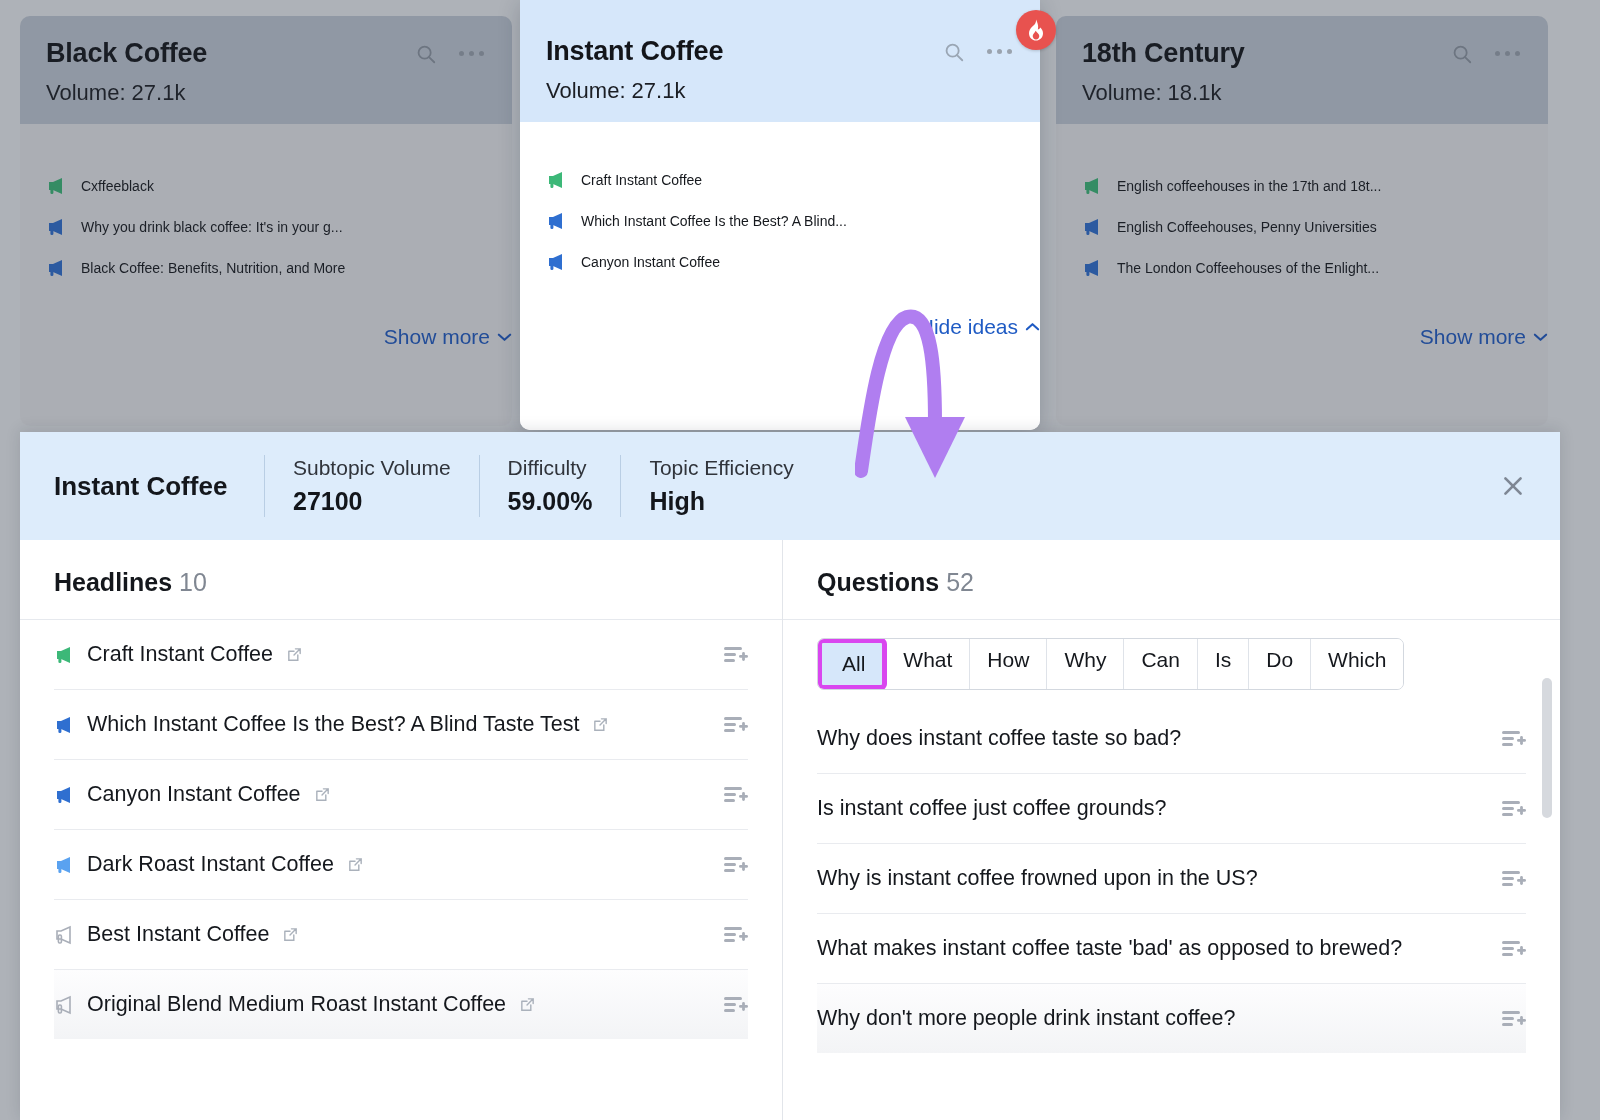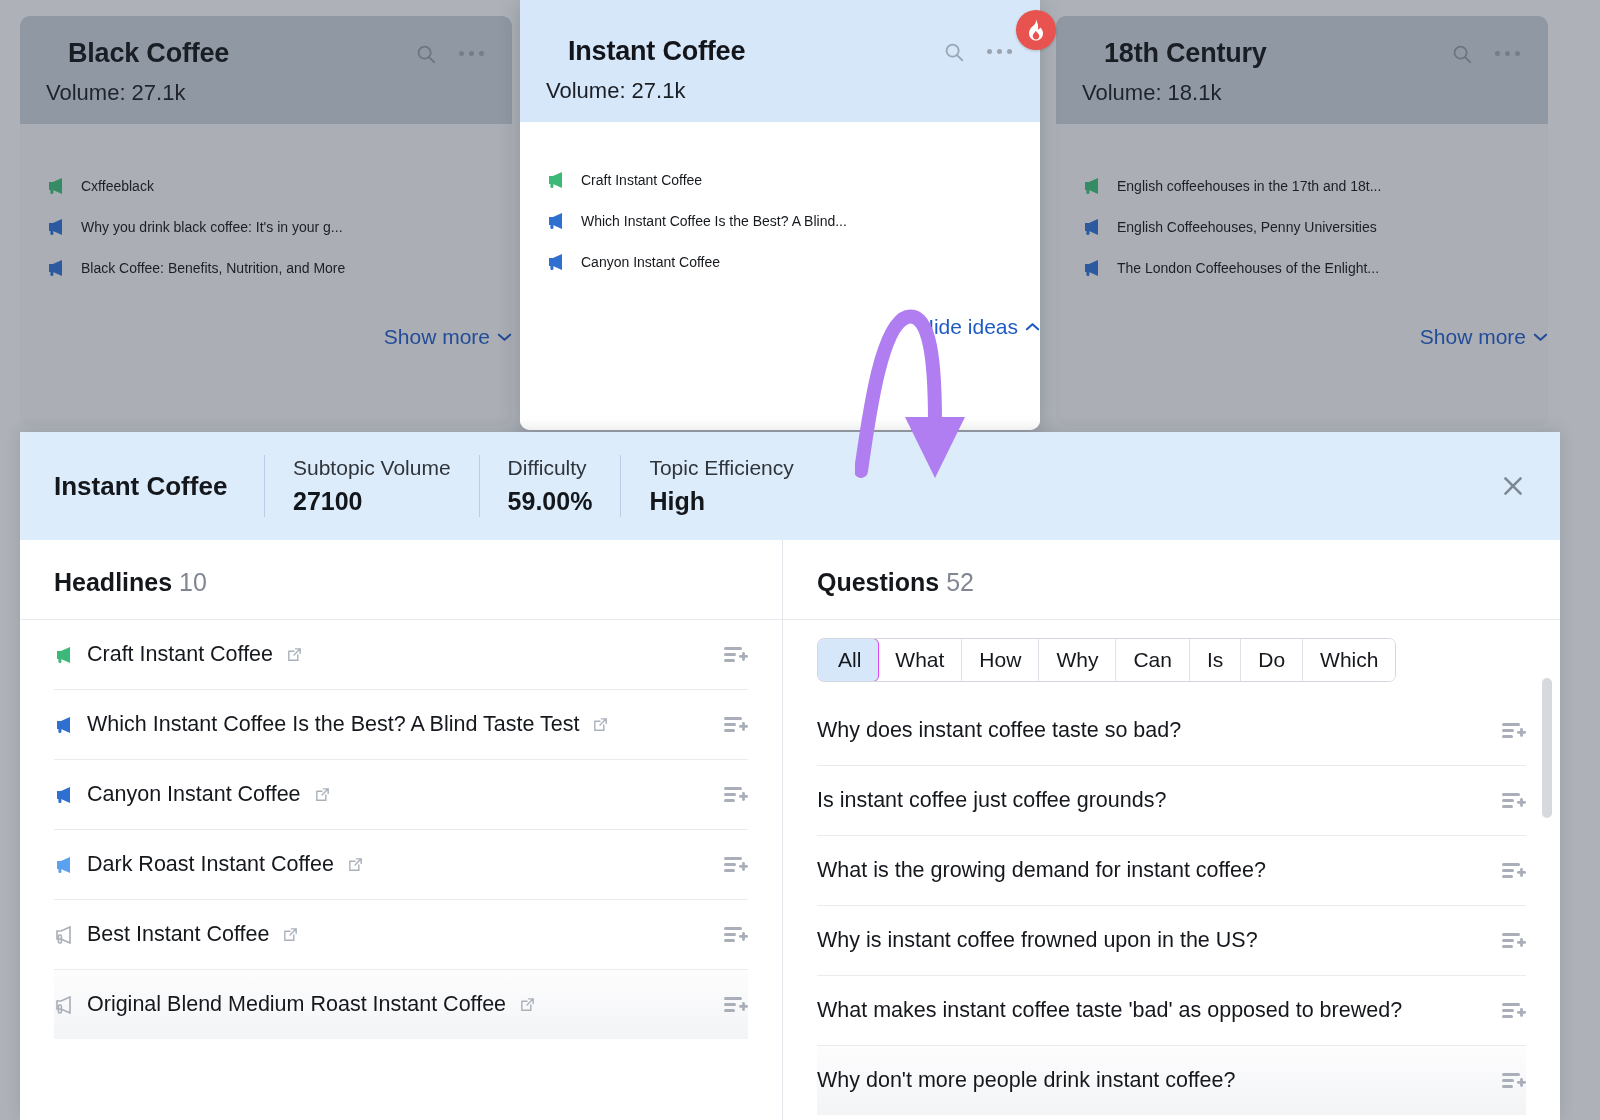--- a/index.html
+++ b/index.html
@@ -19,21 +19,21 @@
   .card{
     position:absolute;top:16px;border-radius:10px;overflow:hidden;
     background:#e9ebee;
   }
   .card.side{background:#e9ebee;}
   .card-head{padding:22px 26px 18px 26px;}
   .side .card-head{background:#c2cbd6;}
   .card-title-row{display:flex;align-items:center;}
   .card-title{
     font-size:27px;font-weight:bold;color:#13151a;letter-spacing:-.2px;
-    flex:1 1 auto;white-space:nowrap;margin-left:22px;
+    flex:1 1 auto;white-space:nowrap;
   }
   .hd-icons{display:flex;align-items:center;gap:22px;padding-right:2px;}
   .ico-search{width:22px;height:22px;display:block;}
   .ico-dots{display:flex;gap:5px;align-items:center;}
   .ico-dots i{width:5px;height:5px;border-radius:50%;background:#9aa3ae;display:block;}
   .card-vol{font-size:22px;color:#1b1e24;margin-top:11px;}
 
   .card-body{padding:52px 26px 0 26px;}
   .idea{display:flex;align-items:center;gap:13px;margin-bottom:21px;}
   .idea span{font-size:14px;color:#15181d;white-space:nowrap;overflow:hidden;}
@@ -119,21 +119,21 @@
 
   
   .pillwrap{padding:18px 34px 14px 34px;}
   .pills{display:inline-flex;border:1px solid #d3d8df;border-radius:7px;overflow:hidden;background:#fff;}
   .pill{
     padding:9px 17px;font-size:21px;color:#15181d;background:#fff;
     border-right:1px solid #dfe3e9;cursor:pointer;white-space:nowrap;
   }
   .pill:last-child{border-right:none;}
   .pill.active{
-    background:#d6e7fa;border:1px solid #d946ef;border-radius:6px;margin:-1px;
+    background:#d6e7fa;border:5px solid #d946ef;border-radius:6px;margin:-1px;
     position:relative;z-index:2;padding-left:20px;
   }
 
   
   .scrollthumb{
     position:absolute;right:8px;top:138px;width:10px;height:140px;
     border-radius:6px;background:#d6d9de;
   }
 
   
@@ -518,32 +518,20 @@
           <svg class="addlist" viewBox="0 0 25 21">
               <rect x="1" y="3" width="18" height="3" rx="1.5" fill="#a9aeb8"></rect>
               <rect x="1" y="9" width="12" height="3" rx="1.5" fill="#a9aeb8"></rect>
               <rect x="1" y="15" width="11" height="3" rx="1.5" fill="#a9aeb8"></rect>
               <rect x="16" y="11" width="9" height="2.8" rx="1.4" fill="#a9aeb8"></rect>
               <rect x="19.1" y="8" width="2.8" height="9" rx="1.4" fill="#a9aeb8"></rect>
             </svg>
         </div>
         <div class="row qrow">
           <div class="txt">
-              <span>What is the growing demand for instant coffee?</span>
-            </div>
-          <svg class="addlist" viewBox="0 0 25 21">
-              <rect x="1" y="3" width="18" height="3" rx="1.5" fill="#a9aeb8"></rect>
-              <rect x="1" y="9" width="12" height="3" rx="1.5" fill="#a9aeb8"></rect>
-              <rect x="1" y="15" width="11" height="3" rx="1.5" fill="#a9aeb8"></rect>
-              <rect x="16" y="11" width="9" height="2.8" rx="1.4" fill="#a9aeb8"></rect>
-              <rect x="19.1" y="8" width="2.8" height="9" rx="1.4" fill="#a9aeb8"></rect>
-            </svg>
-        </div>
-        <div class="row qrow">
-          <div class="txt">
               <span>Why is instant coffee frowned upon in the US?</span>
             </div>
           <svg class="addlist" viewBox="0 0 25 21">
               <rect x="1" y="3" width="18" height="3" rx="1.5" fill="#a9aeb8"></rect>
               <rect x="1" y="9" width="12" height="3" rx="1.5" fill="#a9aeb8"></rect>
               <rect x="1" y="15" width="11" height="3" rx="1.5" fill="#a9aeb8"></rect>
               <rect x="16" y="11" width="9" height="2.8" rx="1.4" fill="#a9aeb8"></rect>
               <rect x="19.1" y="8" width="2.8" height="9" rx="1.4" fill="#a9aeb8"></rect>
             </svg>
         </div>

